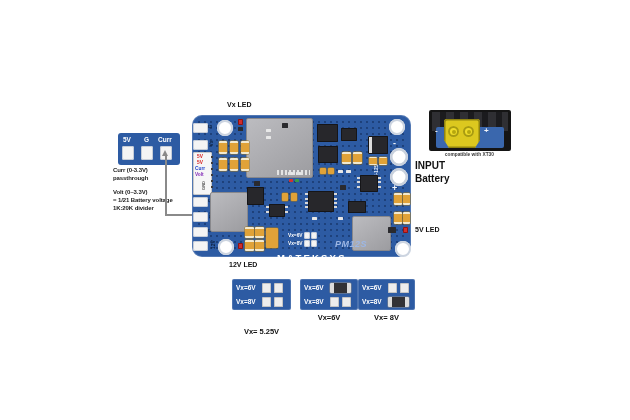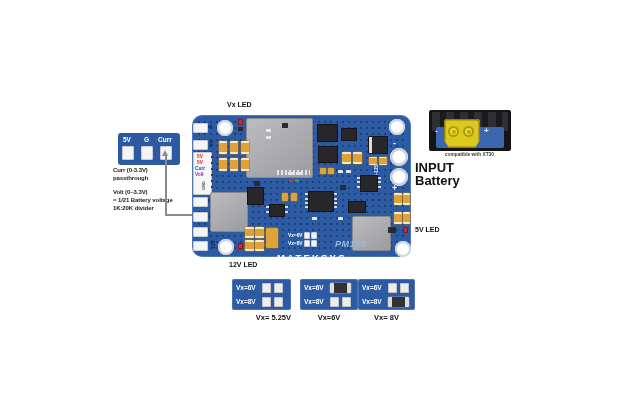--- a/index.html
+++ b/index.html
@@ -36,21 +36,21 @@
   .soic::before, .soic::after {
     content:""; position:absolute; top:2px; bottom:2px; width:3px;
     background: repeating-linear-gradient(180deg,#d8d8d8 0 2px, transparent 2px 4.5px);
   }
   .soic::before { left:-3px; } .soic::after { right:-3px; }
   .pinrow { position:absolute; background: repeating-linear-gradient(90deg,#e4e4e4 0 2px, transparent 2px 4px); }
   .diode { position:absolute; background:linear-gradient(90deg,#dddddd 0 4px, #27272b 4px); border-radius:1px; box-shadow: inset 0 0 0 1px #151518; }
 
   
   .callout { position:absolute; font-size:7px; font-weight:bold; color:#111; white-space:nowrap; }
-  .callout-lg { position:absolute; font-size:13px; font-weight:bold; color:#111; white-space:nowrap;text-align:right; }
+  .callout-lg { position:absolute; font-size:10px; font-weight:bold; color:#111; white-space:nowrap;text-align:right; }
   .note { position:absolute; font-size:6px; font-weight:bold; color:#1c1c1c; line-height:8px; white-space:nowrap; letter-spacing:-.1px; }
   .pb-lbl { position:absolute; font-size:6.5px; font-weight:bold; color:#fff; white-space:nowrap; }
   .tiny { font-size:8px; font-weight:bold; transform:scale(.6); transform-origin:0 0; white-space:nowrap; position:absolute; }
   .vtext { position:absolute; font-weight:bold; white-space:nowrap; transform-origin:center; }
   .sign { position:absolute; color:#f2f4f8; font-weight:bold; font-size:9px; }
   .brand { position:absolute; color:#fff; font-weight:bold; font-size:9.5px; letter-spacing:2.2px; white-space:nowrap; }
   .model { position:absolute; color:#9db7e4; font-weight:bold; font-style:italic; font-size:9px; letter-spacing:.5px; white-space:nowrap; }
 
   
   .conn { position:absolute; left:1px; top:37px; width:19px; height:43px; background:#f6f6f6; border-radius:2px; box-shadow: inset 0 0 0 1px #c9c9c9; }
@@ -244,21 +244,21 @@
         </div>
     </div>
     <div class="jrow" style="top:17px;">
       <span class="jlbl">Vx=8V</span>
       <div class="jpads">
           <div class="jp"></div>
           <div class="jp"></div>
         </div>
     </div>
   </div>
-  <div class="jcap" style="left:232px; top:313px; width:59px;text-align:right;">Vx= 5.25V</div>
+  <div class="jcap" style="left:232px; top:327px; width:59px;">Vx= 5.25V</div>
 
   <div class="jboard" style="left:300px; top:279px;">
     <div class="jrow bridged" style="top:3px;">
       <span class="jlbl">Vx=6V</span>
       <div class="jpads">
           <div class="bridge"></div>
         </div>
     </div>
     <div class="jrow" style="top:17px;">
       <span class="jlbl">Vx=8V</span>

